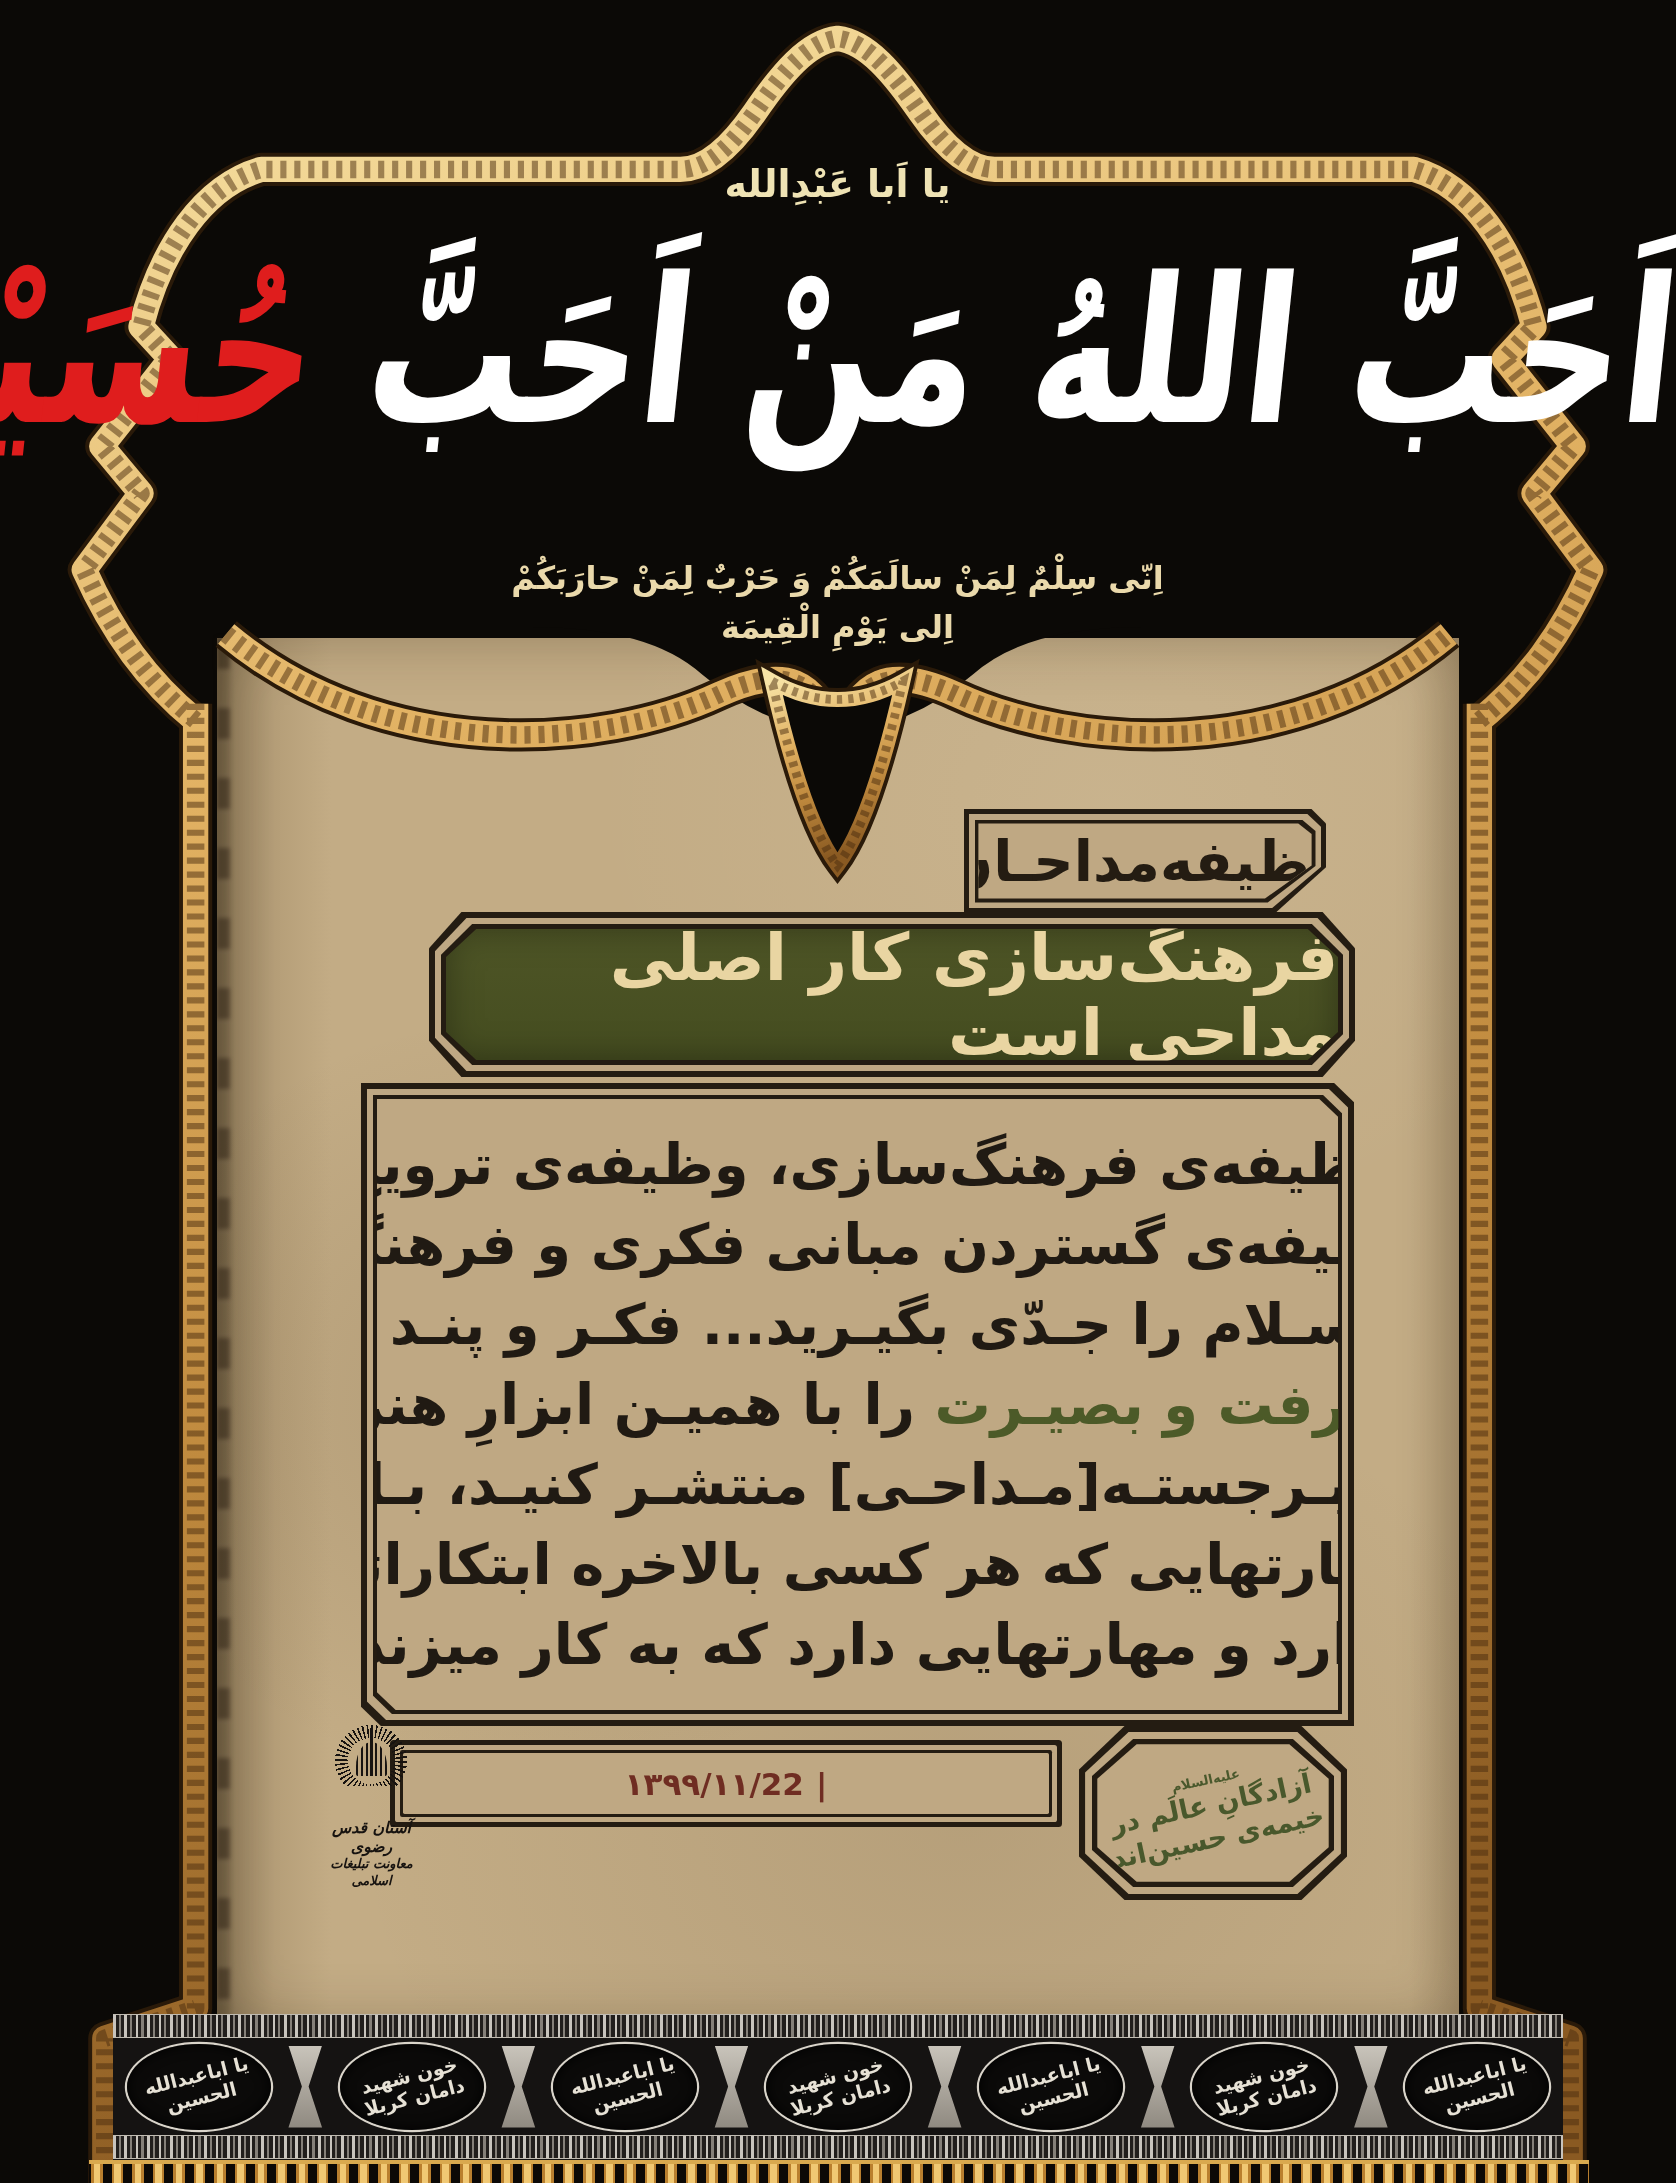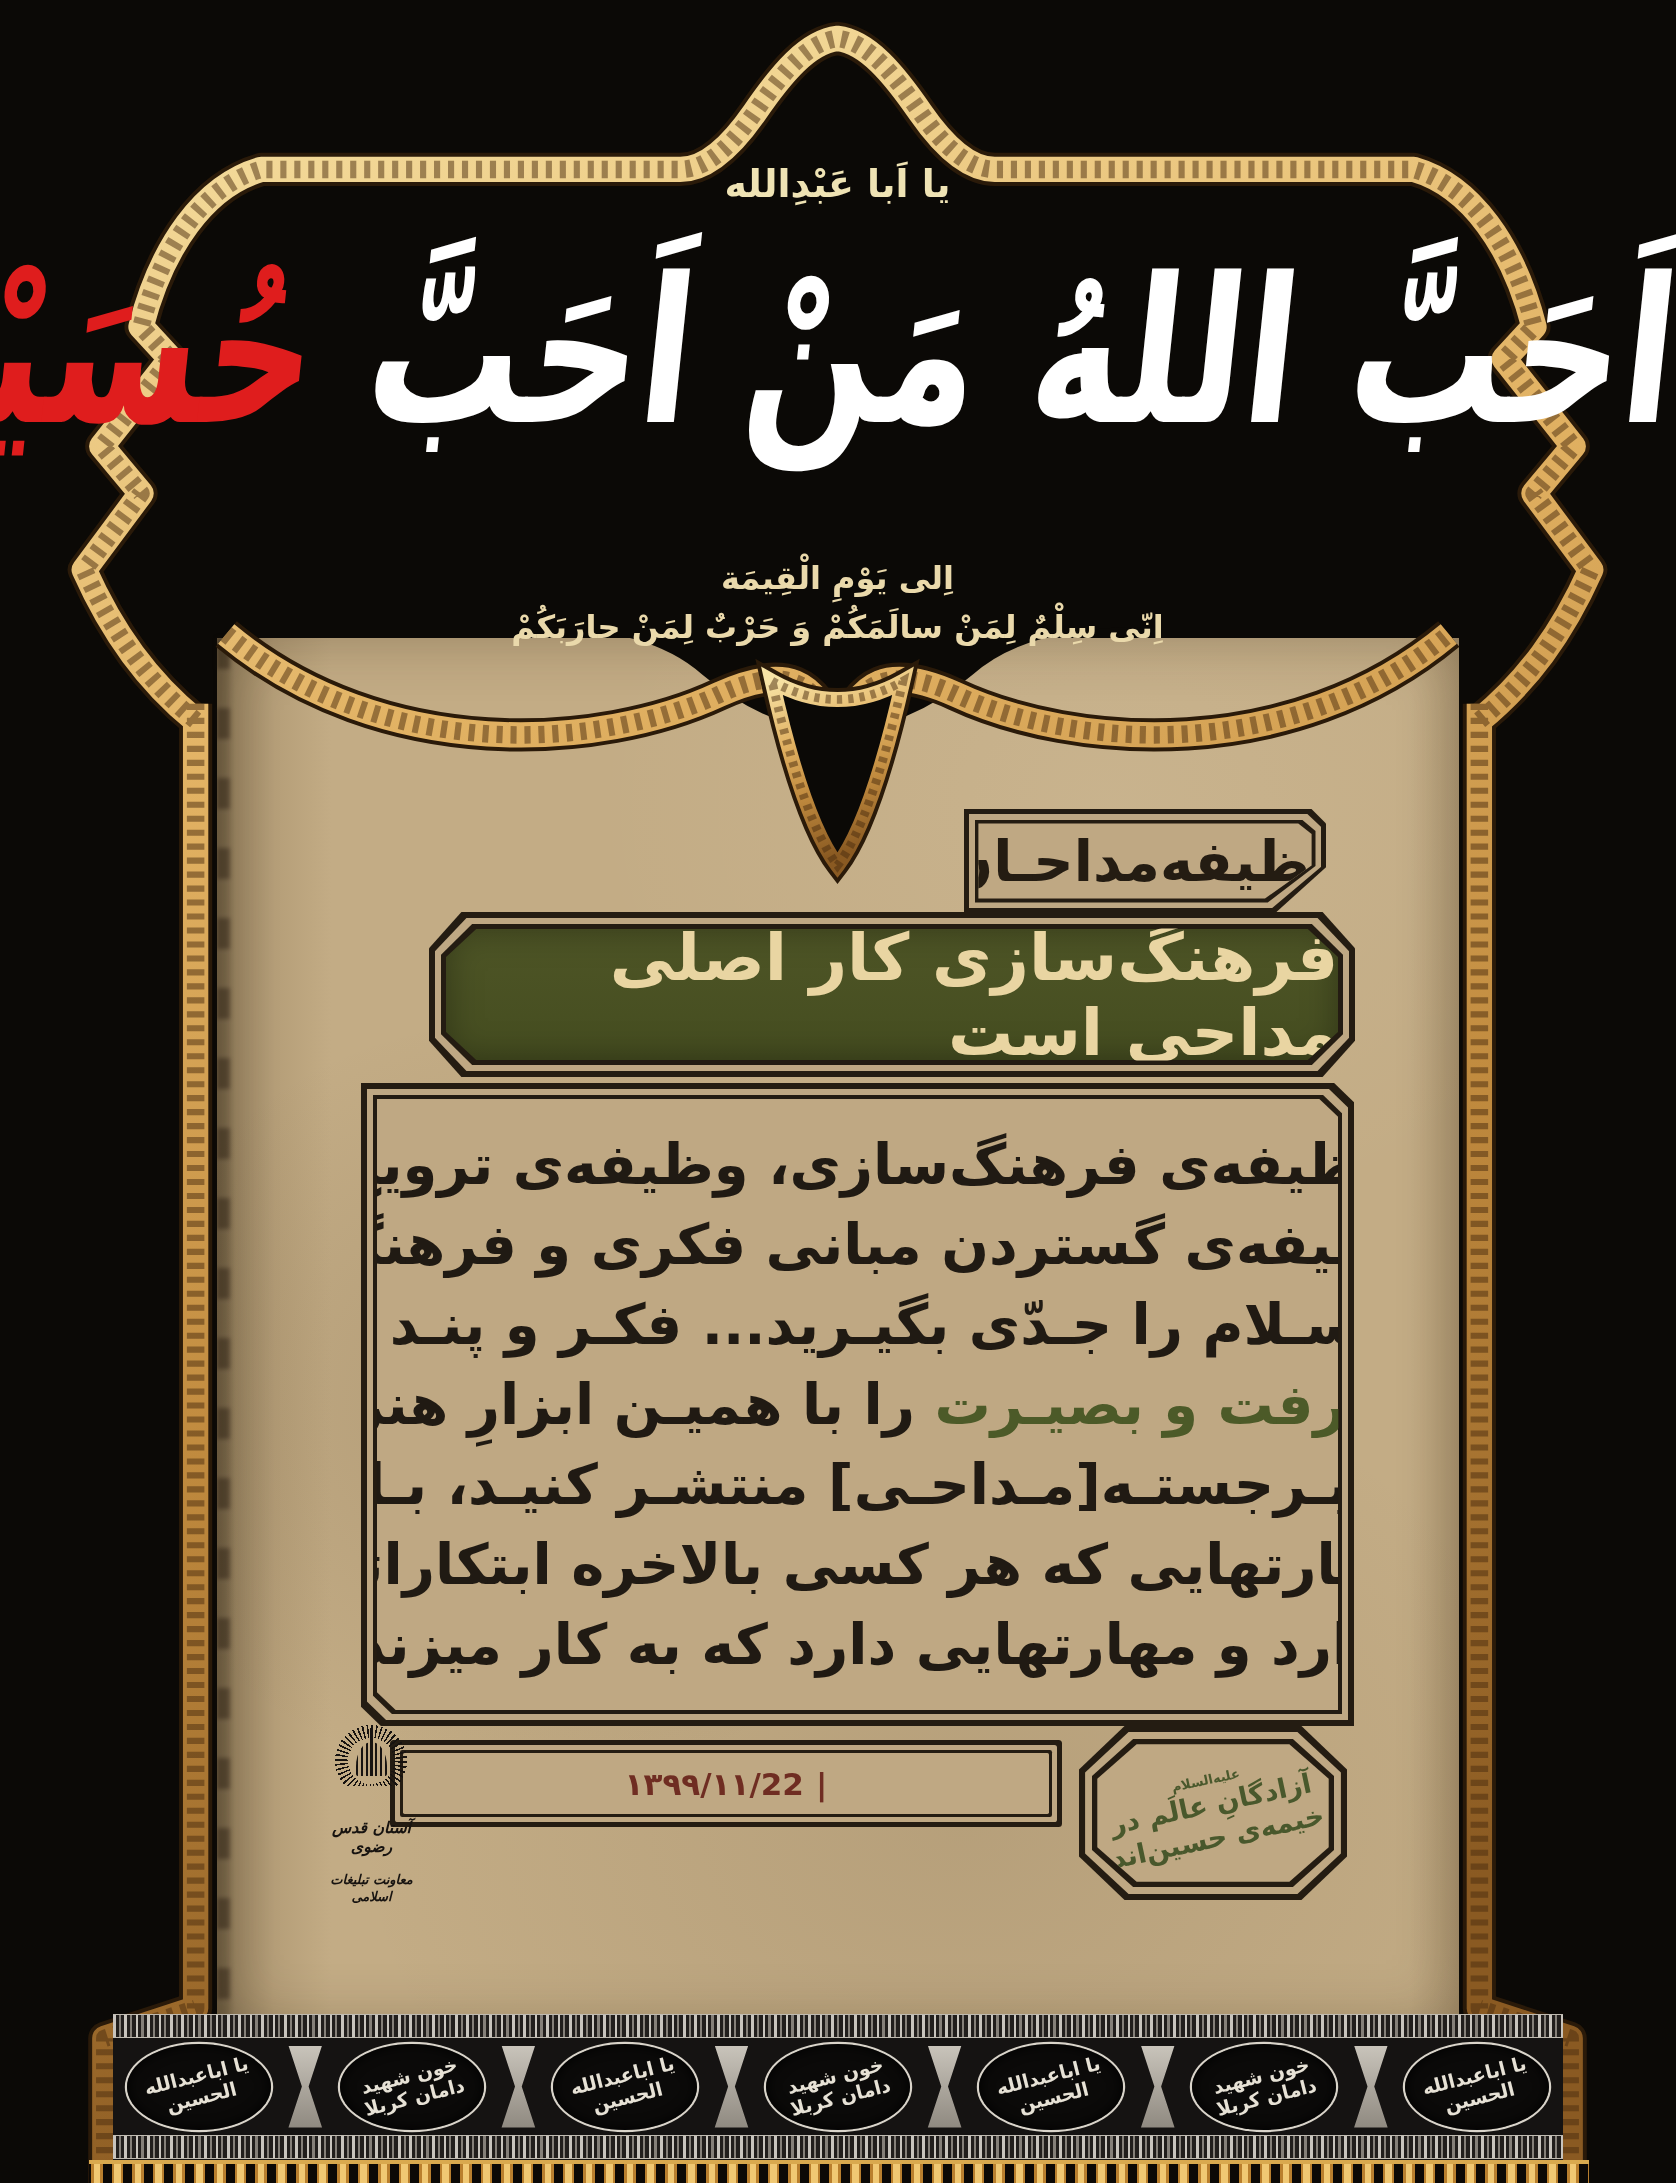--- a/index.html
+++ b/index.html
@@ -87,21 +87,21 @@
   .logo-icon{position:relative;width:83px;height:65px;margin:0 auto;overflow:hidden;}
   .logo-rays{position:absolute;left:4.4px;top:2.6px;width:74px;height:74px;border-radius:50%;
     background:repeating-conic-gradient(#171310 0 3deg,transparent 3deg 8.2deg);
     -webkit-mask:radial-gradient(circle at 50% 50%,transparent 0 23px,#000 23px 36px,transparent 36px);
     mask:radial-gradient(circle at 50% 50%,transparent 0 23px,#000 23px 36px,transparent 36px);}
   .logo-dome{position:absolute;left:26px;top:21px;width:31px;height:34px;
     border-radius:50% 50% 2.6px 2.6px / 72% 72% 2.6px 2.6px;
     background:repeating-linear-gradient(90deg,#171310 0 2.2px,#bfa883 2.2px 4.8px);}
   .logo-minaret{position:absolute;left:40px;top:7px;width:2.6px;height:17.5px;background:#171310;}
   .logo-t1{font-size:15.7px;font-weight:bold;font-style:italic;line-height:19px;margin-top:32px;}
-  .logo-t2{font-size:13px;font-weight:bold;font-style:italic;line-height:16.6px;margin-top:16px;}
+  .logo-t2{font-size:13px;font-weight:bold;font-style:italic;line-height:16.6px;}
 
   
   .fabric{position:absolute;left:114px;top:2014px;width:1450px;height:148px;background:#151312;z-index:4;}
   .fabric-stripe{height:22px;border-top:1.7px solid #cfcabf;border-bottom:1.7px solid #cfcabf;opacity:.92;
     background:repeating-linear-gradient(90deg,#d8d4cc 0 2.6px,#23201d 2.6px 5.7px,#8f8a82 5.7px 7.9px,#23201d 7.9px 11.4px);}
   .fabric-mid{height:97px;display:flex;align-items:center;justify-content:space-evenly;overflow:hidden;}
   .medallion{width:144px;height:86px;border-radius:50%;background:#0b0a09;flex:0 0 auto;
     box-shadow:0 0 0 2.2px #d9d4ca, inset 0 0 13px #000;
     display:flex;align-items:center;justify-content:center;overflow:hidden;}
   .medallion span{color:#e7e2d6;font-size:19px;font-weight:bold;transform:rotate(-14deg);
@@ -155,22 +155,22 @@
 
   <div class="invocation">یا اَبا عَبْدِالله</div>
 
   <div class="main-callig">
     <span>اَحَبَّ اللهُ مَنْ اَحَبَّ</span>
     <span> </span>
     <span class="red">حُسَیْنا</span>
   </div>
 
   <div class="hadith">
+    <div>اِنّی سِلْمٌ لِمَنْ سالَمَکُمْ وَ حَرْبٌ لِمَنْ حارَبَکُمْ</div>
     <div>اِلی یَوْمِ الْقِیمَة</div>
-    <div>اِنّی سِلْمٌ لِمَنْ سالَمَکُمْ وَ حَرْبٌ لِمَنْ حارَبَکُمْ</div>
   </div>
 
   <div class="stamp">
     <div class="l0 ink"></div>
       <div class="l1 paper"></div>
       <div class="l2 ink"></div>
     <div class="l3 paper">
       <span class="stamp-label">وظیفه‌مداحـان</span>
     </div>
   </div>

